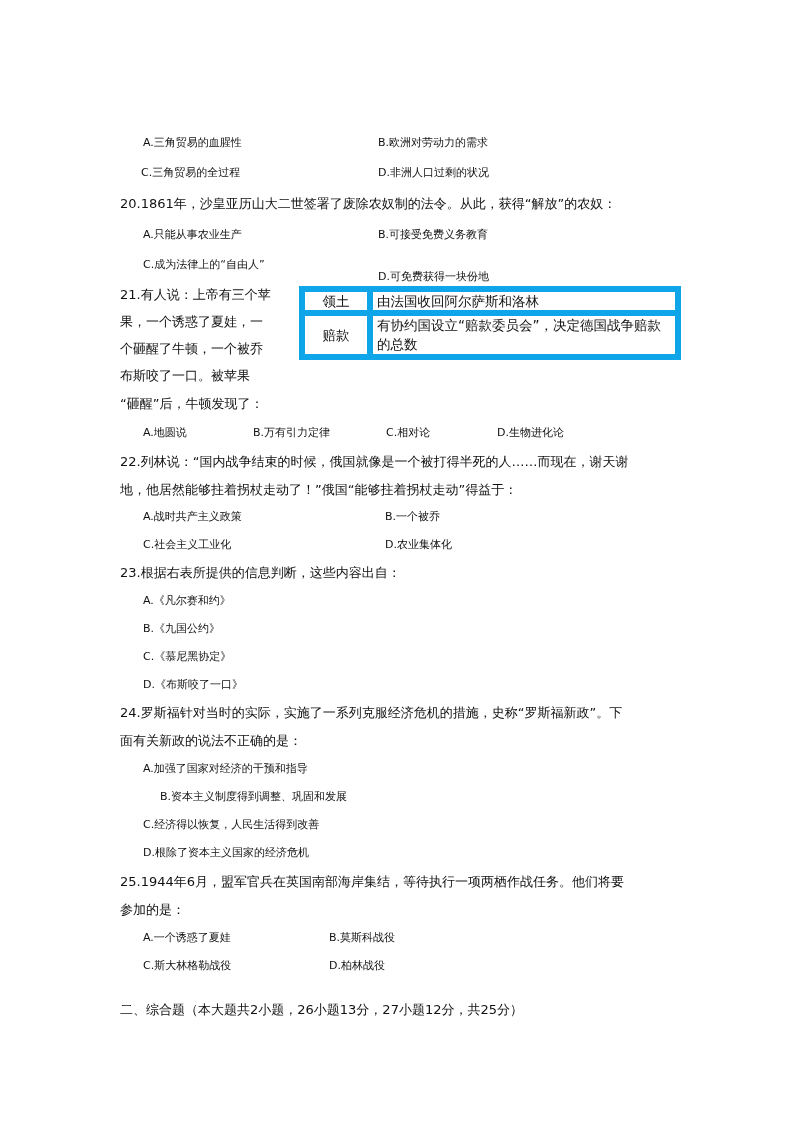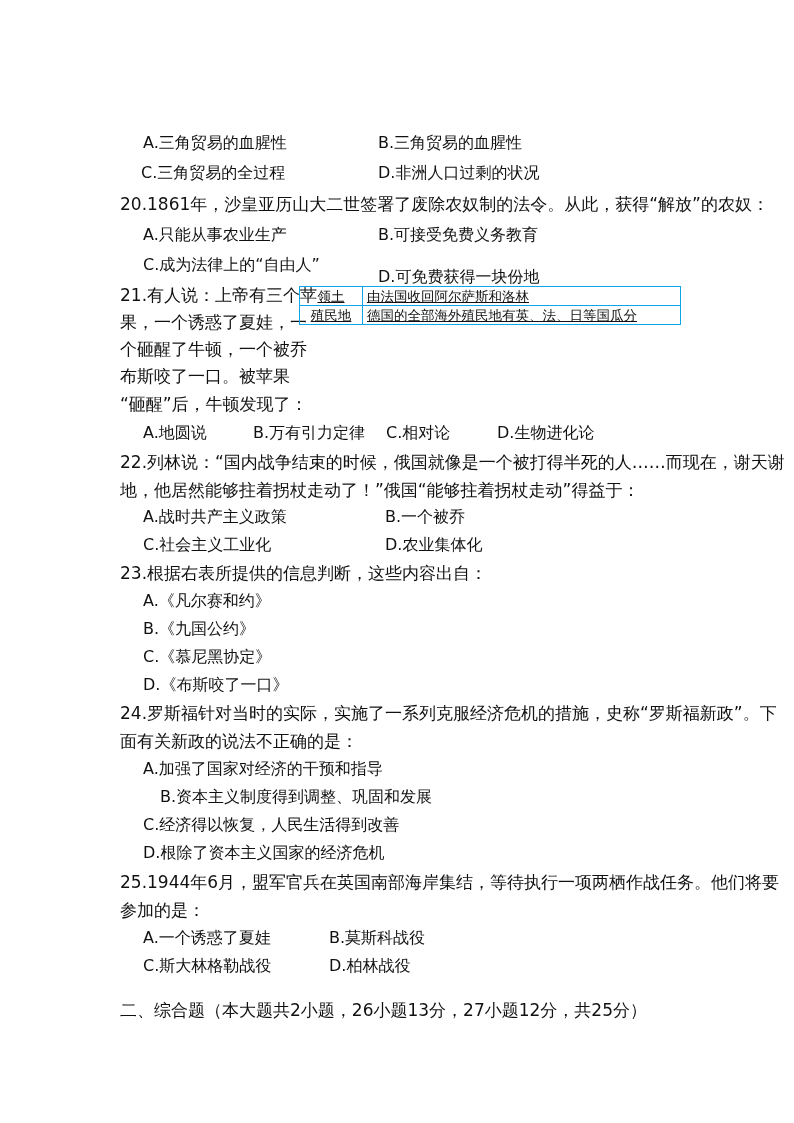--- a/index.html
+++ b/index.html
@@ -1,30 +1,30 @@
 <!DOCTYPE html>
 <html><head>
 <meta charset="utf-8">
 <style>
   html, body { margin: 0; padding: 0; background: #ffffff; }
   body { width: 794px; height: 1123px; position: relative; overflow: hidden;
          font-family: "DejaVu Sans", "Liberation Sans", sans-serif; color: #111; }
-  .line { position: absolute; font-size: 17px; white-space: nowrap; line-height: 18px; }
-  .opt { position: absolute; font-size: 16px; white-space: nowrap; line-height: 18px; }
+  .line { position: absolute; font-size: 13px; white-space: nowrap; line-height: 18px; }
+  .opt { position: absolute; font-size: 11px; white-space: nowrap; line-height: 18px; }
   table.info { position: absolute; left: 299px; top: 286px; width: 382px;
                border-collapse: collapse; font-size: 13.5px; }
-  table.info td { border: 1px solid #0ea5e9; padding: 0 4px; line-height: 18px; vertical-align: middle; text-decoration: underline; }
+  table.info td { border: 6px solid #0ea5e9; padding: 0 4px; line-height: 18px; vertical-align: middle; }
   table.info td.k { width: 54px; text-align: center; }
   table.info td.v { text-align: left; }
 </style>
 </head>
 <body>
 
 <div class="opt" style="left:143px;top:134px">A.三角贸易的血腥性</div>
-<div class="opt" style="left:378px;top:134px">B.三角贸易的血腥性</div>
+<div class="opt" style="left:378px;top:134px">B.欧洲对劳动力的需求</div>
 <div class="opt" style="left:141px;top:164px">C.三角贸易的全过程</div>
 <div class="opt" style="left:378px;top:164px">D.非洲人口过剩的状况</div>
 
 <div class="line" style="left:120px;top:195px">20.1861年，沙皇亚历山大二世签署了废除农奴制的法令。从此，获得“解放”的农奴：</div>
 <div class="opt" style="left:143px;top:226px">A.只能从事农业生产</div>
 <div class="opt" style="left:378px;top:226px">B.可接受免费义务教育</div>
 <div class="opt" style="left:143px;top:256px">C.成为法律上的“自由人”</div>
 <div class="opt" style="left:378px;top:268px">D.可免费获得一块份地</div>
 
 <div class="line" style="left:120px;top:286px">21.有人说：上帝有三个苹</div>
@@ -33,22 +33,22 @@
 <div class="line" style="left:120px;top:367px">布斯咬了一口。被苹果</div>
 <div class="line" style="left:120px;top:395px">“砸醒”后，牛顿发现了：</div>
 
 <table class="info">
   <tbody>
       <tr>
     <td class="k">领土</td>
     <td class="v">由法国收回阿尔萨斯和洛林</td>
   </tr>
   <tr>
-    <td class="k">殖民地</td>
-    <td class="v">德国的全部海外殖民地有英、法、日等国瓜分</td>
+    <td class="k">赔款</td>
+    <td class="v" style="white-space:normal;line-height:19px;">有协约国设立“赔款委员会”，决定德国战争赔款的总数</td>
   </tr>
 </tbody>
   </table>
 
 <div class="opt" style="left:143px;top:424px">A.地圆说</div>
 <div class="opt" style="left:253px;top:424px">B.万有引力定律</div>
 <div class="opt" style="left:386px;top:424px">C.相对论</div>
 <div class="opt" style="left:497px;top:424px">D.生物进化论</div>
 
 <div class="line" style="left:120px;top:453px">22.列林说：“国内战争结束的时候，俄国就像是一个被打得半死的人……而现在，谢天谢</div>

